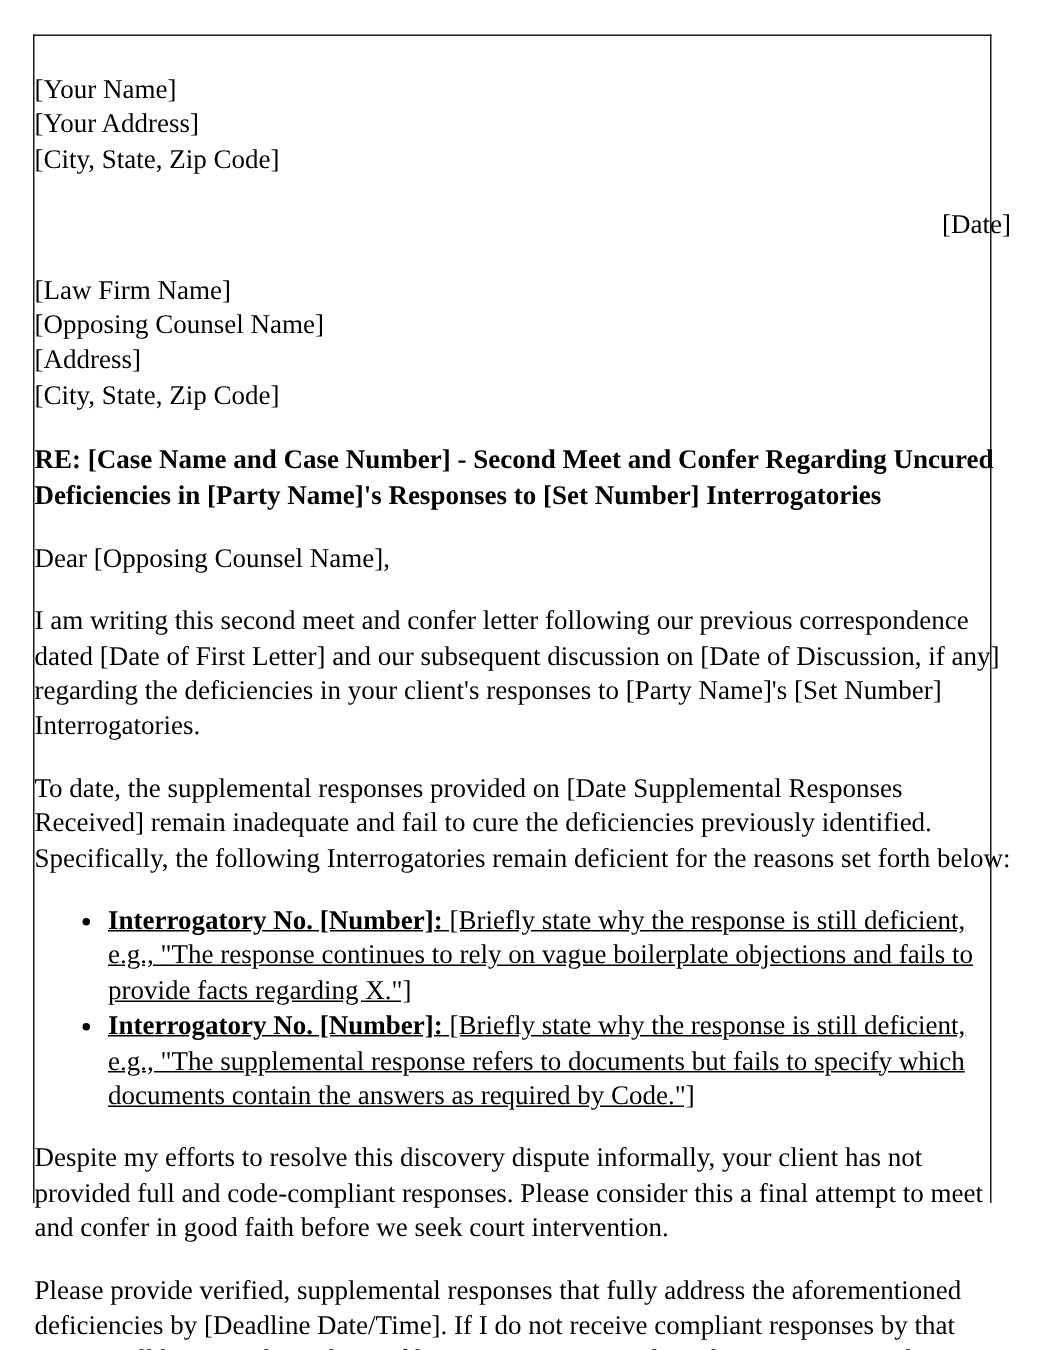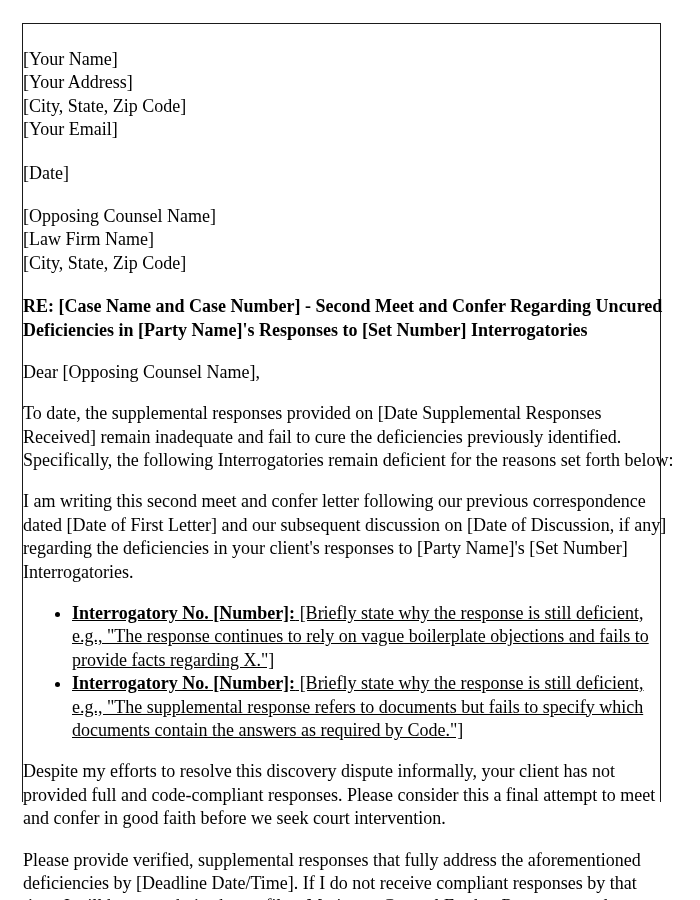--- a/index.html
+++ b/index.html
@@ -42,20 +42,21 @@
   .addr-block {
     margin: 0 0 20px 0;
   }
   .addr-line {
     display: block;
     white-space: nowrap;
   }
 
   .date-block {
     margin: 0 0 20px 0;
+    text-align: right;
   }
 
   .subject-line {
     font-weight: bold;
     margin: 0 0 19px 0;
     line-height: 1.30;
   }
 
   .salutation {
     margin: 0 0 18px 0;
@@ -85,38 +86,38 @@
 <body>
 
 <div id="page-frame"></div>
 
 <div id="doc-body">
 
   <div class="addr-block">
     <span class="addr-line">[Your Name]</span>
     <span class="addr-line">[Your Address]</span>
     <span class="addr-line">[City, State, Zip Code]</span>
-    <span class="addr-line">[Your Email]</span>
   </div>
 
   <div class="date-block">[Date]</div>
 
   <div class="addr-block">
+    <span class="addr-line">[Law Firm Name]</span>
     <span class="addr-line">[Opposing Counsel Name]</span>
-    <span class="addr-line">[Law Firm Name]</span>
+    <span class="addr-line">[Address]</span>
     <span class="addr-line">[City, State, Zip Code]</span>
   </div>
 
   <div class="subject-line">RE: [Case Name and Case Number] - Second Meet and Confer Regarding Uncured Deficiencies in [Party Name]'s Responses to [Set Number] Interrogatories</div>
 
   <div class="salutation">Dear [Opposing Counsel Name],</div>
 
+  <p class="para">I am writing this second meet and confer letter following our previous correspondence dated [Date of First Letter] and our subsequent discussion on [Date of Discussion, if any] regarding the deficiencies in your client's responses to [Party Name]'s [Set Number] Interrogatories.</p>
+
   <p class="para">To date, the supplemental responses provided on [Date Supplemental Responses Received] remain inadequate and fail to cure the deficiencies previously identified. Specifically, the following Interrogatories remain deficient for the reasons set forth below:</p>
-
-  <p class="para">I am writing this second meet and confer letter following our previous correspondence dated [Date of First Letter] and our subsequent discussion on [Date of Discussion, if any] regarding the deficiencies in your client's responses to [Party Name]'s [Set Number] Interrogatories.</p>
 
   <ul class="deficiency-list">
     <li>
       <span class="bullet-label">Interrogatory No. [Number]:</span><span> [Briefly state why the response is still deficient, e.g., "The response continues to rely on vague boilerplate objections and fails to provide facts regarding X."]</span>
     </li>
     <li>
       <span class="bullet-label">Interrogatory No. [Number]:</span><span> [Briefly state why the response is still deficient, e.g., "The supplemental response refers to documents but fails to specify which documents contain the answers as required by Code."]</span>
     </li>
   </ul>
 

